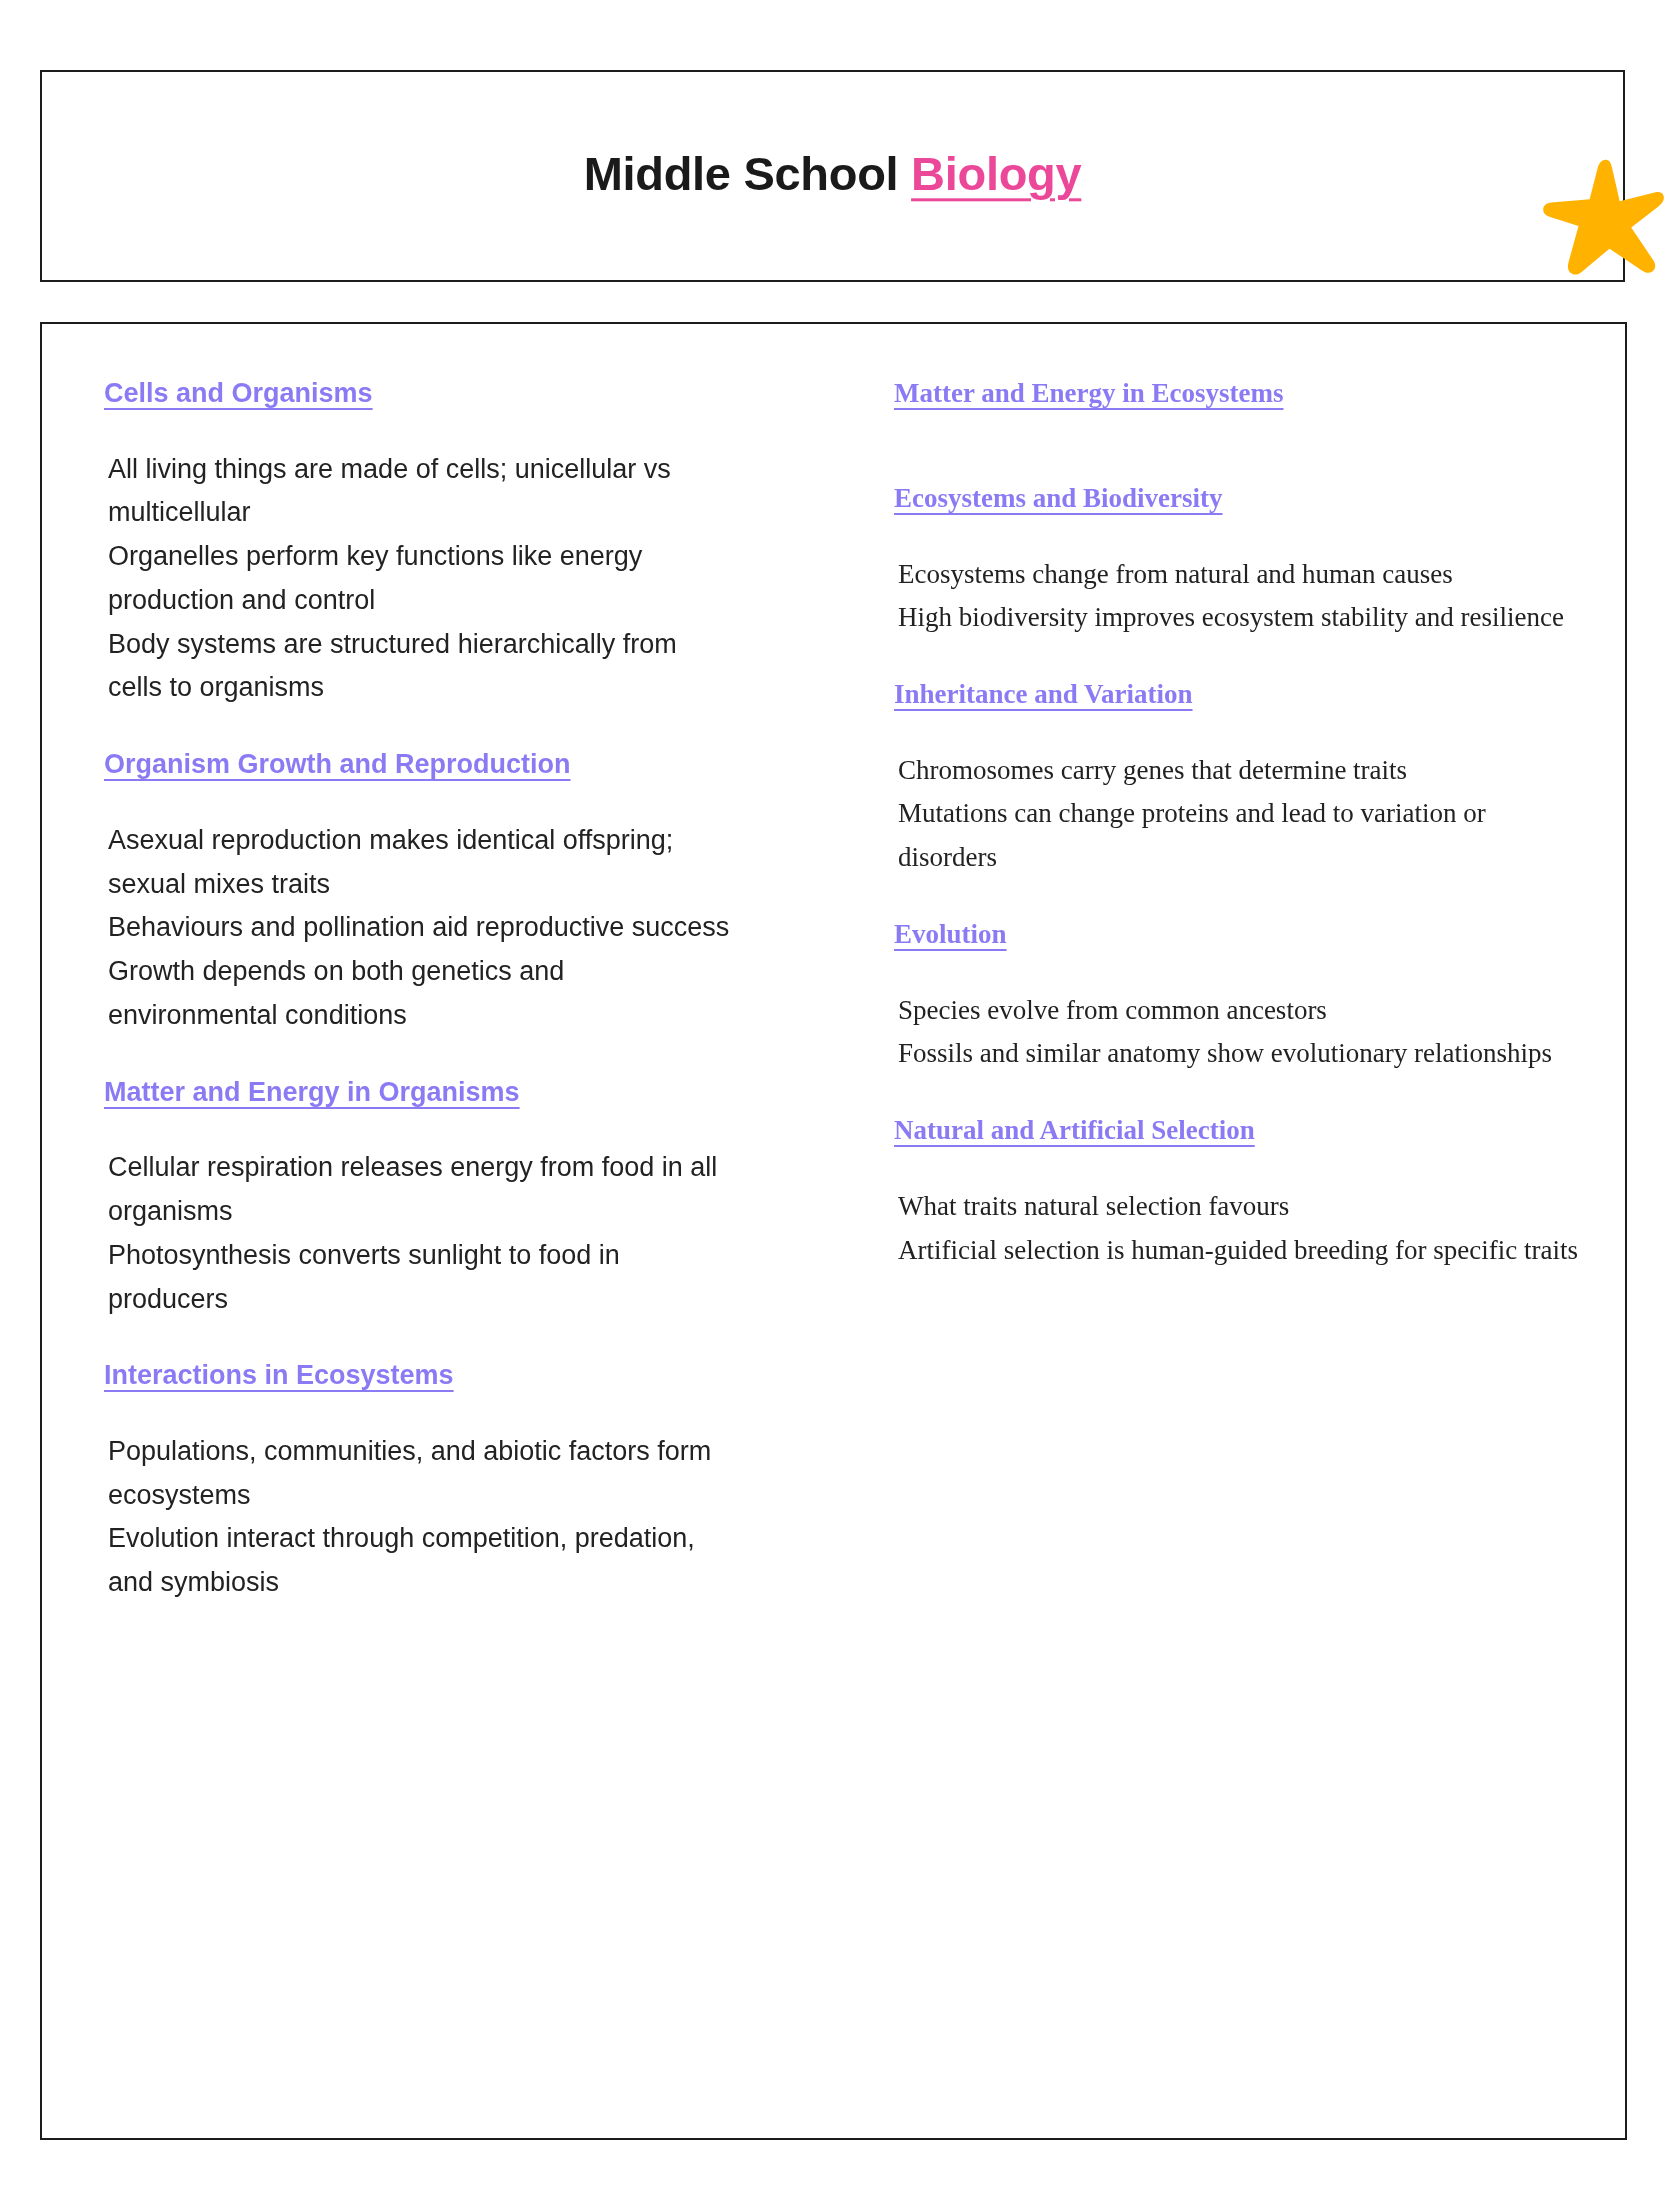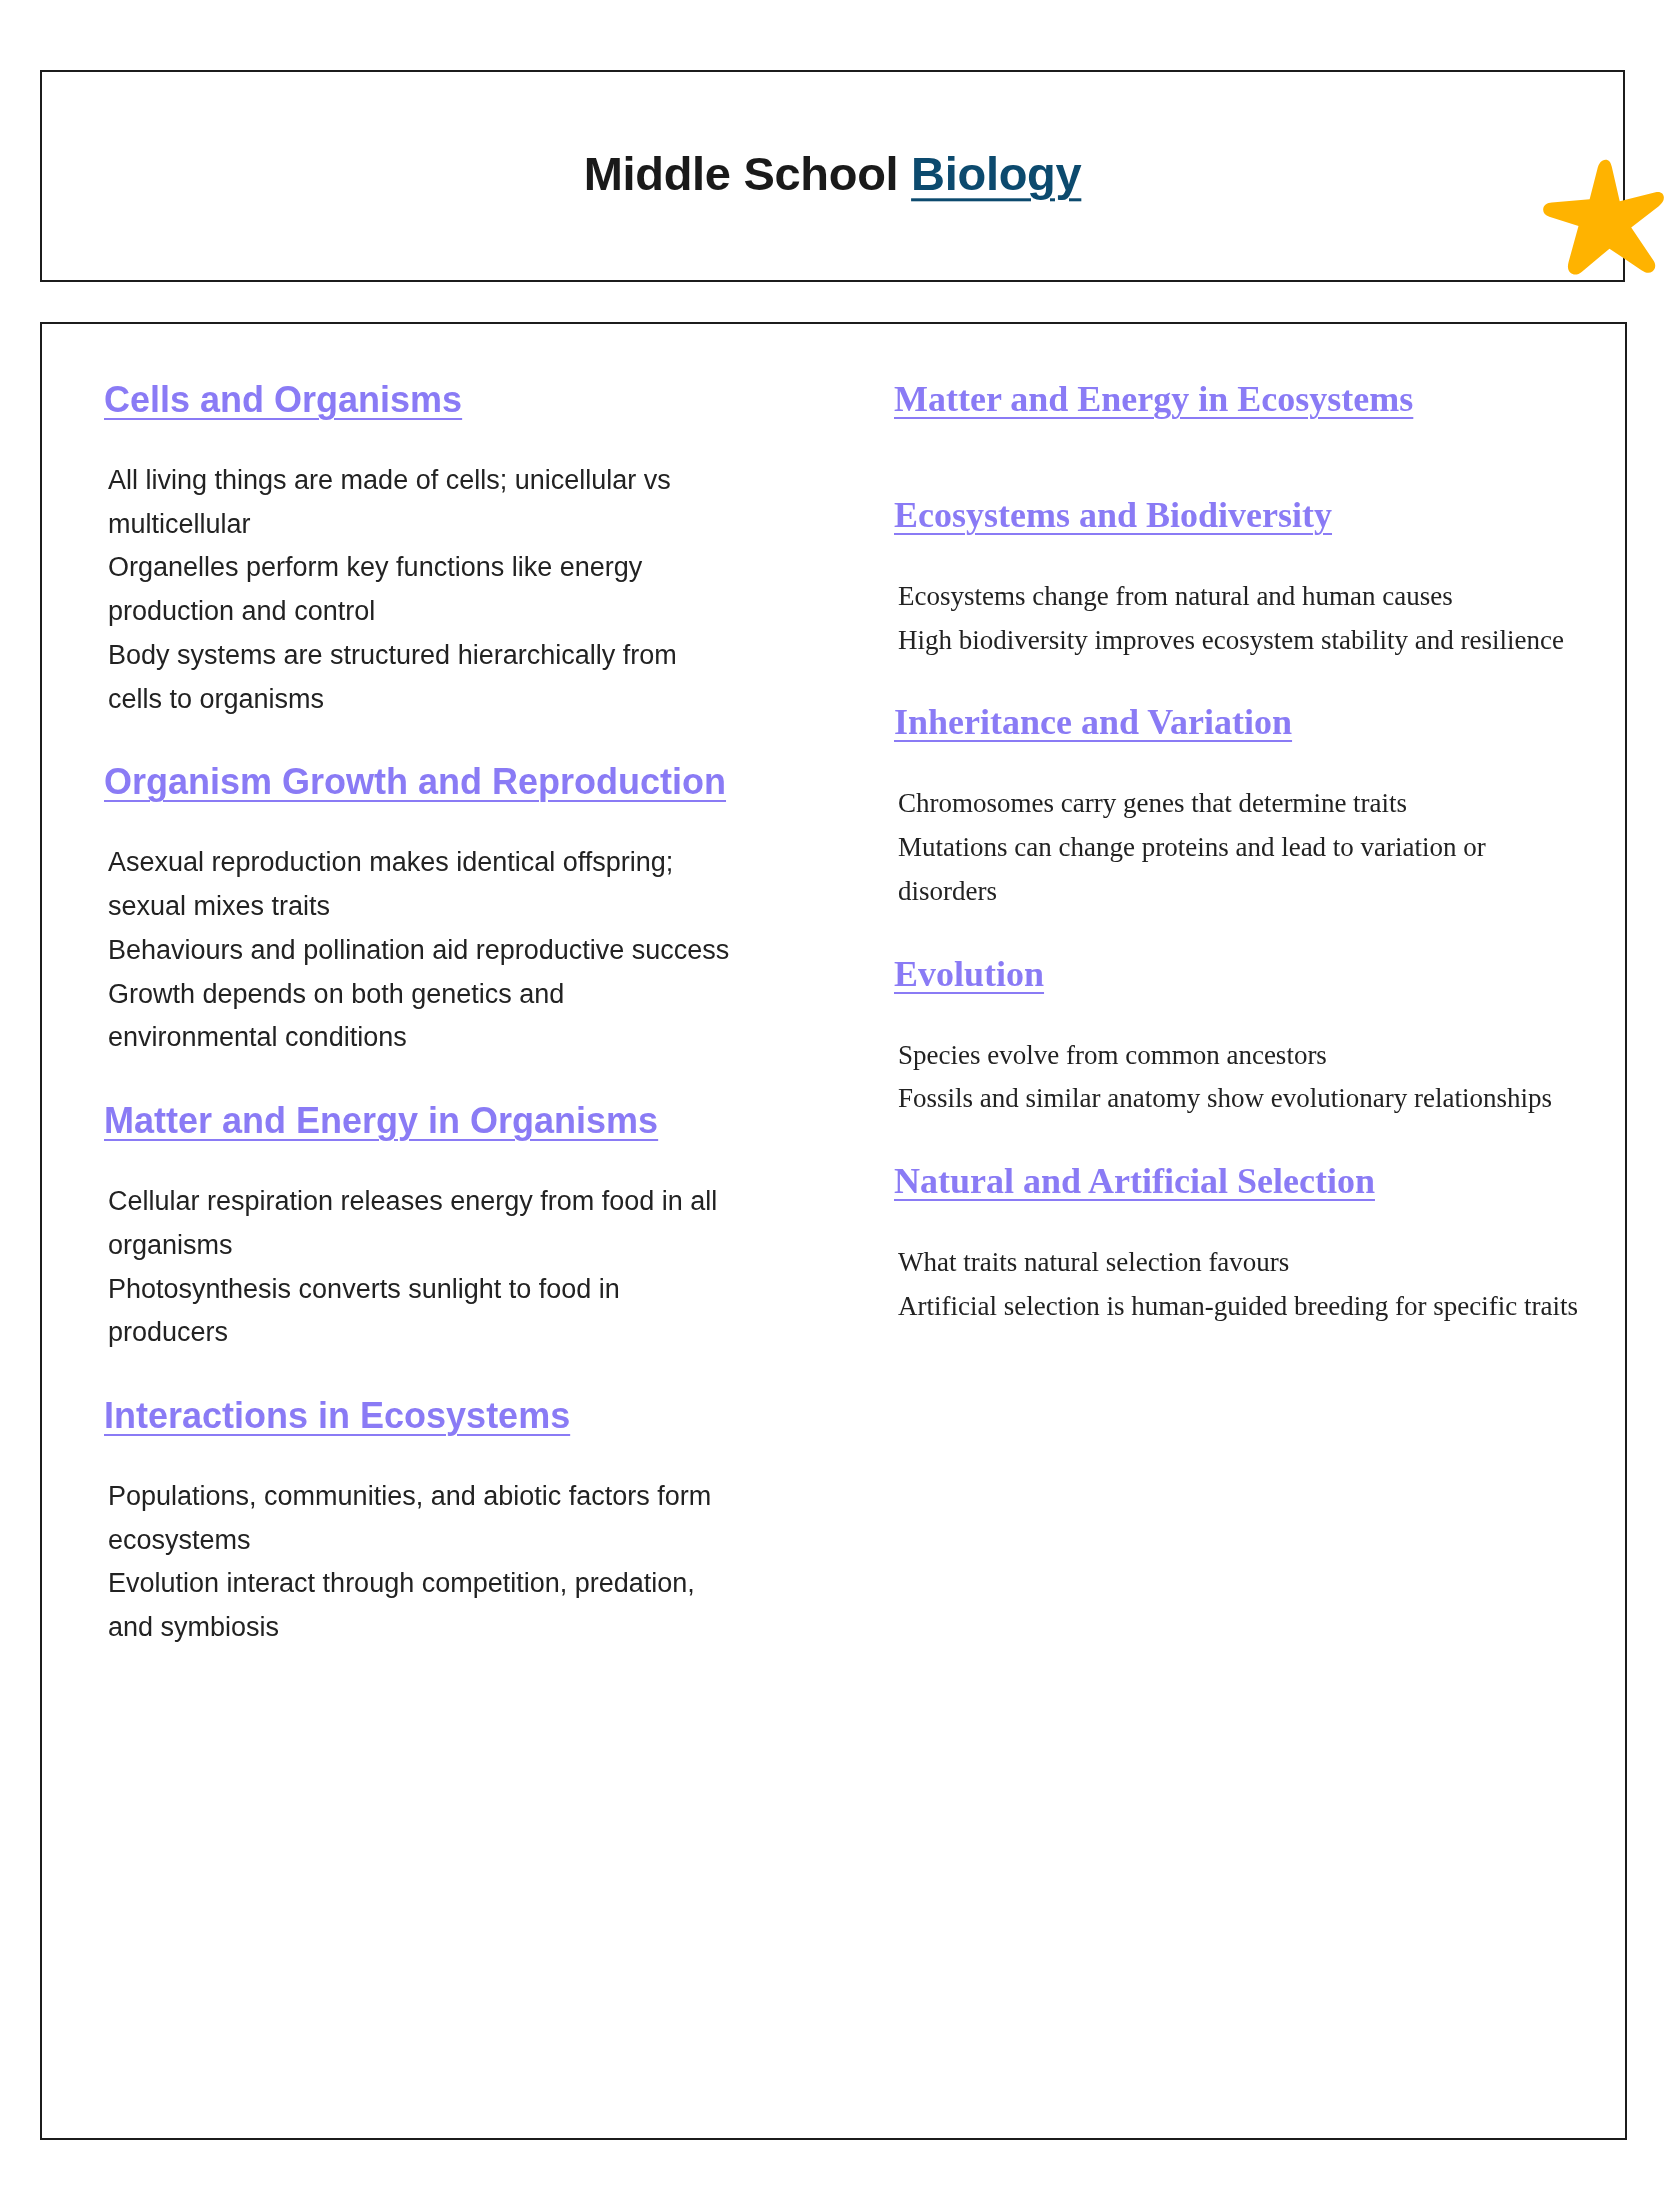--- a/index.html
+++ b/index.html
@@ -39,21 +39,21 @@
   .doc-title {
     font-size: 47px;
     font-weight: 700;
     color: #1a1a1a;
     letter-spacing: -0.3px;
     white-space: nowrap;
     line-height: 1.1;
     transform: translateY(-1.7px);
   }
   .doc-title .subject {
-    color: #0c4a6e;
+    color: #ec4899;
     text-decoration: underline;
     text-decoration-thickness: 3.4px;
     text-underline-offset: 7.7px;
   }
 
   
   .star-badge {
     position: absolute;
     left: 1541px;
     top: 152px;
@@ -90,21 +90,21 @@
     width: 50%;
     box-sizing: border-box;
   }
   .col-left  { padding-right: 103px; }
   .col-right { padding-left: 50px; font-family: Liberation Serif, serif; }
 
   .section { margin-bottom: 38px; }
   .section:last-child { margin-bottom: 0; }
 
   .section-heading {
-    font-size: 36px;
+    font-size: 27px;
     font-weight: 700;
     color: #8a7bf5;
     text-decoration: underline;
     text-decoration-thickness: 2.1px;
     text-underline-offset: 6px;
     line-height: 1.25;
     margin: 0 0 33px 0;
     display: inline-block;
   }
 

